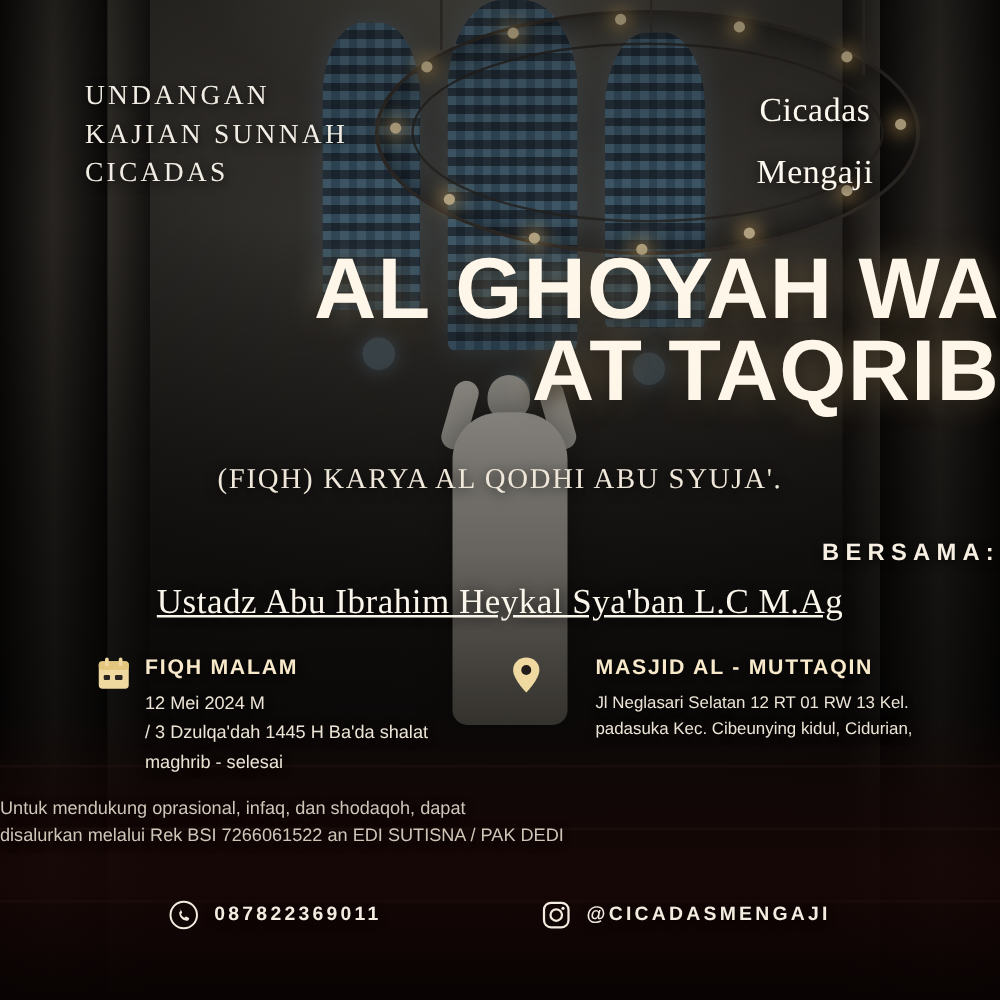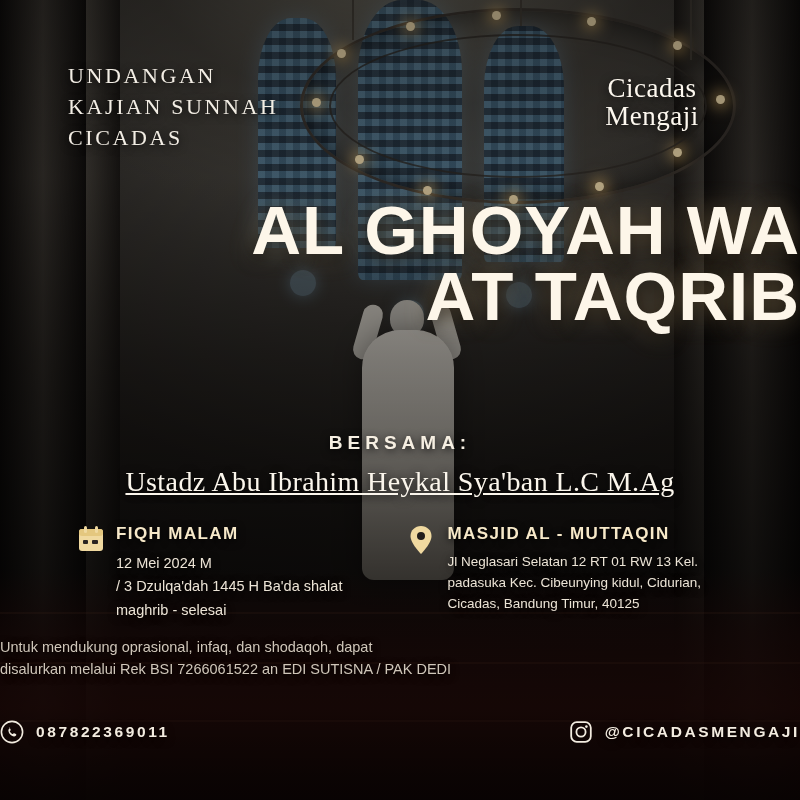--- a/index.html
+++ b/index.html
@@ -177,21 +177,21 @@
     position: absolute;
     right: 58px;
     top: 74px;
     width: 180px;
     text-align: center;
     font-family: "Liberation Serif", serif;
     color: #fdf8ef;
     text-shadow: 0 2px 10px rgba(0,0,0,.85);
   }
   .brand .b1 { font-size: 27px; letter-spacing: .5px; line-height: 1.05; }
-  .brand .b2 { font-size: 27px; letter-spacing: .5px; line-height: 1.05; }
+  .brand .b2 { font-size: 27px; letter-spacing: .5px; line-height: 1.05; margin-top: 21px; }
 
   .title {
     position: absolute;
     left: 0; right: 0;
     top: 198px;
     text-align: right;
     font-family: "Liberation Sans", sans-serif;
     font-weight: bold;
     font-size: 69px;
     line-height: .96;
@@ -210,21 +210,21 @@
     font-size: 23px;
     letter-spacing: 1.4px;
     color: #efe7da;
     text-shadow: 0 2px 10px rgba(0,0,0,.85);
   }
 
   .bersama {
     position: absolute;
     left: 0; right: 0;
     top: 432px;
-    text-align: center;
+    text-align: right;
     font-size: 19px;
     font-weight: bold;
     letter-spacing: 5px;
     color: #f6efe2;
     text-shadow: 0 2px 8px rgba(0,0,0,.85);
   }
   .speaker {
     position: absolute;
     left: 0; right: 0;
     top: 466px;
@@ -241,21 +241,21 @@
   .info {
     position: absolute;
     top: 524px;
     left: 78px;
     right: 70px;
     display: flex;
     gap: 40px;
   }
   .info-col { display: flex; gap: 12px; }
   .info-col.left { width: 300px; }
-  .info-col.right { width: 330px; }
+  .info-col.right { width: 330px; justify-content: space-between; }
 
   .ic {
     flex: 0 0 auto;
     width: 26px;
     height: 30px;
     margin-top: 1px;
   }
   .info-head {
     font-size: 17px;
     font-weight: bold;
@@ -281,21 +281,21 @@
     line-height: 1.55;
     color: #cfc6b9;
     text-shadow: 0 2px 8px rgba(0,0,0,.9);
   }
 
   .footer {
     position: absolute;
     left: 0; right: 0;
     bottom: 56px;
     display: flex;
-    justify-content: space-between;
+    justify-content: center;
     gap: 128px;
     align-items: center;
   }
   .fitem { display: flex; align-items: center; gap: 12px; }
   .fitem span.txt {
     font-size: 15.5px;
     font-weight: bold;
     letter-spacing: 2.6px;
     color: #f3ece0;
     text-shadow: 0 2px 8px rgba(0,0,0,.9);
@@ -370,20 +370,21 @@
     <div class="brand">
       <div class="b1">Cicadas</div>
       <div class="b2">Mengaji</div>
     </div>
 
     <div class="title">
       <span>AL GHOYAH WA</span>
       <span class="l2">AT TAQRIB</span>
     </div>
 
+    <div class="subtitle">(FIQH) KARYA AL QODHI ABU SYUJA'.</div>
 
     <div class="bersama">BERSAMA:</div>
     <div class="speaker">Ustadz Abu Ibrahim Heykal Sya'ban L.C M.Ag</div>
 
     <div class="info">
 
       <div class="info-col left">
         <div class="ic">
           <svg width="26" height="28" viewBox="0 0 26 28">
             <rect x="1" y="4" width="24" height="22" rx="3" fill="#f0d9a0"></rect>
@@ -409,21 +410,20 @@
           <svg width="24" height="30" viewBox="0 0 24 30">
             <path d="M12 1 C6 1 1.5 5.4 1.5 11 C1.5 18.5 12 29 12 29 C12 29 22.5 18.5 22.5 11 C22.5 5.4 18 1 12 1 Z" fill="#f0d9a0"></path>
             <circle cx="12" cy="11" r="4" fill="#221d1a"></circle>
           </svg>
         </div>
         <div>
           <div class="info-head">MASJID AL - MUTTAQIN</div>
           <div class="info-body small">
             <div>Jl Neglasari Selatan 12 RT 01 RW 13 Kel.</div>
             <div>padasuka Kec. Cibeunying kidul, Cidurian,</div>
-            <div>Cicadas, Bandung Timur, 40125</div>
           </div>
         </div>
       </div>
     </div>
 
     <div class="note">
       <div>Untuk mendukung oprasional, infaq, dan shodaqoh, dapat</div>
       <div>disalurkan melalui Rek BSI 7266061522 an EDI SUTISNA / PAK DEDI</div>
     </div>
 

